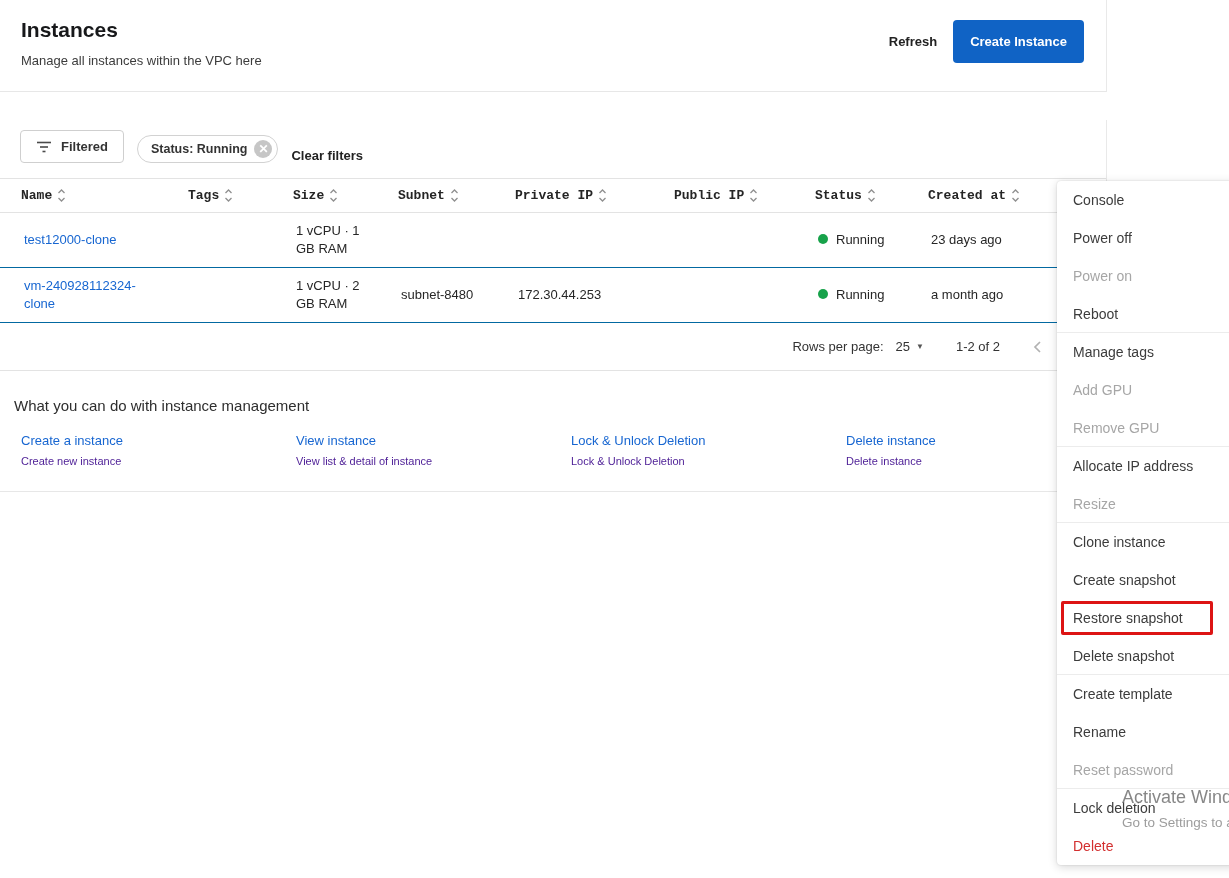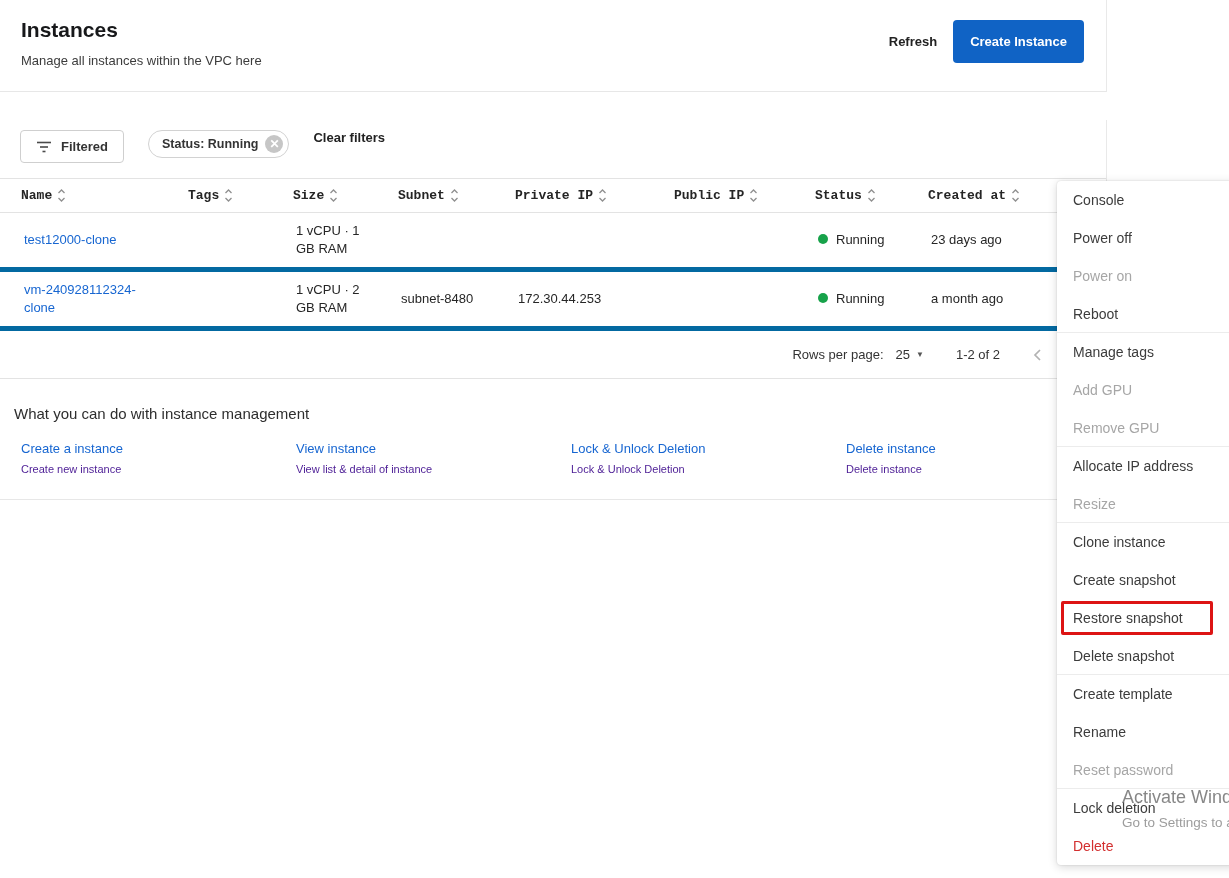--- a/index.html
+++ b/index.html
@@ -35,21 +35,21 @@
     background: var(--accent, #1063c5);
     color: #fff; font-weight: 700; font-size: 13px;
     border: none; border-radius: 4px;
     padding: 14px 17px; cursor: pointer;
     font-family: "Liberation Sans", sans-serif;
   }
 
   
   .table-card { margin-top: 28px; border-bottom: 1px solid #e3e3e3; }
   .filter-row {
-    display: flex; align-items: flex-start; gap: 24px;
+    display: flex; align-items: flex-end; gap: 13px;
     padding: 10px 20px 15px 20px;
   }
   .filtered-button {
     display: flex; align-items: center; gap: 9px;
     border: 1px solid #cfcfcf; border-radius: 4px; background: #fff;
     padding: 8px 15px; font-size: 13px; font-weight: 700; color: #333;
     cursor: pointer;
   }
   .chip {
     display: flex; align-items: center; gap: 7px;
@@ -73,21 +73,21 @@
   }
   .thead {
     height: 35px;
     border-top: 1px solid #e3e3e3;
     border-bottom: 1px solid #e3e3e3;
   }
   .th {
     display: flex; align-items: center; gap: 5px;
     font-weight: 700; font-size: 13px; color: #252525; cursor: pointer; font-family: Liberation Mono, monospace;
   }
-  .tr { min-height: 55px; border-bottom: 5px solid #0369a1; padding-left: 24px; }
+  .tr { min-height: 55px; border-bottom: 1px solid #0369a1; padding-left: 24px; }
   .td { padding: 9px 10px 9px 0; line-height: 18px; font-size: 13px; color: #262626; }
   .link { color: var(--link, #1766d1); text-decoration: none; cursor: pointer; }
   .name-wrap { display: inline-block; max-width: 122px; }
   .size-wrap { display: inline-block; max-width: 70px; }
   .dot {
     display: inline-block; width: 10px; height: 10px; border-radius: 50%;
     background: var(--status-running, #17a24a); margin-right: 8px;
   }
   .tfoot {
     height: 47px;

